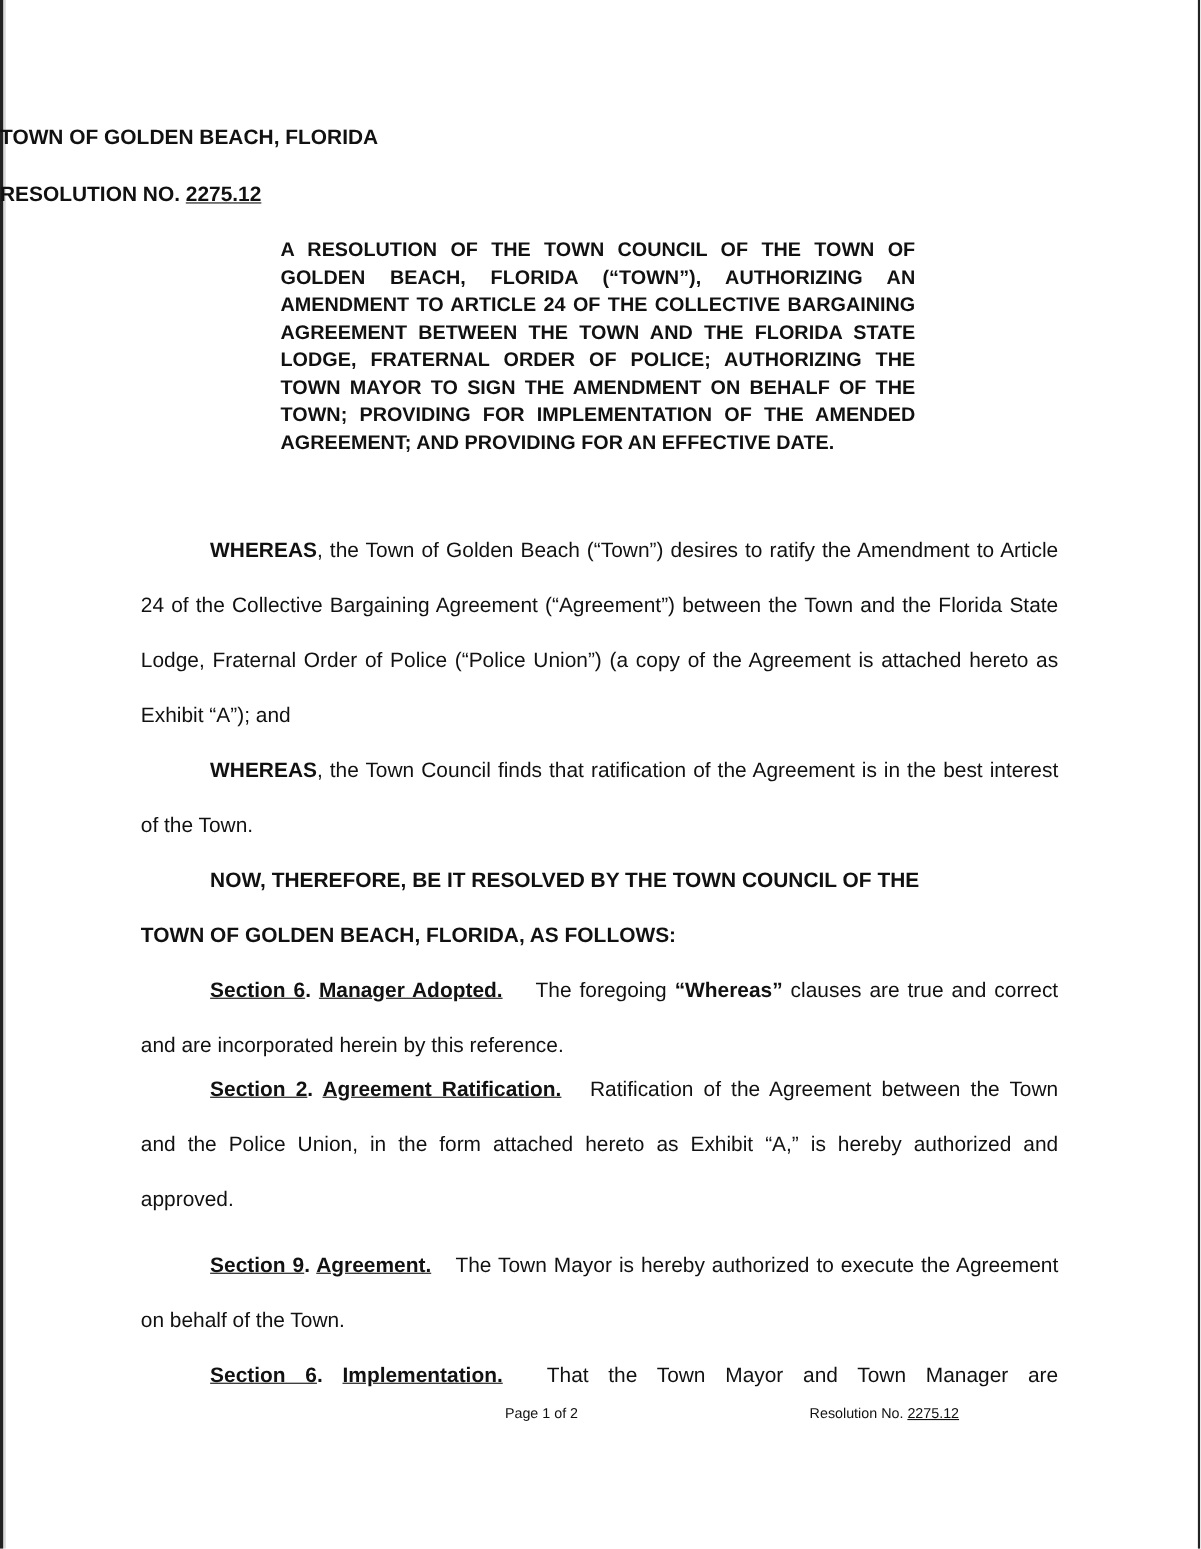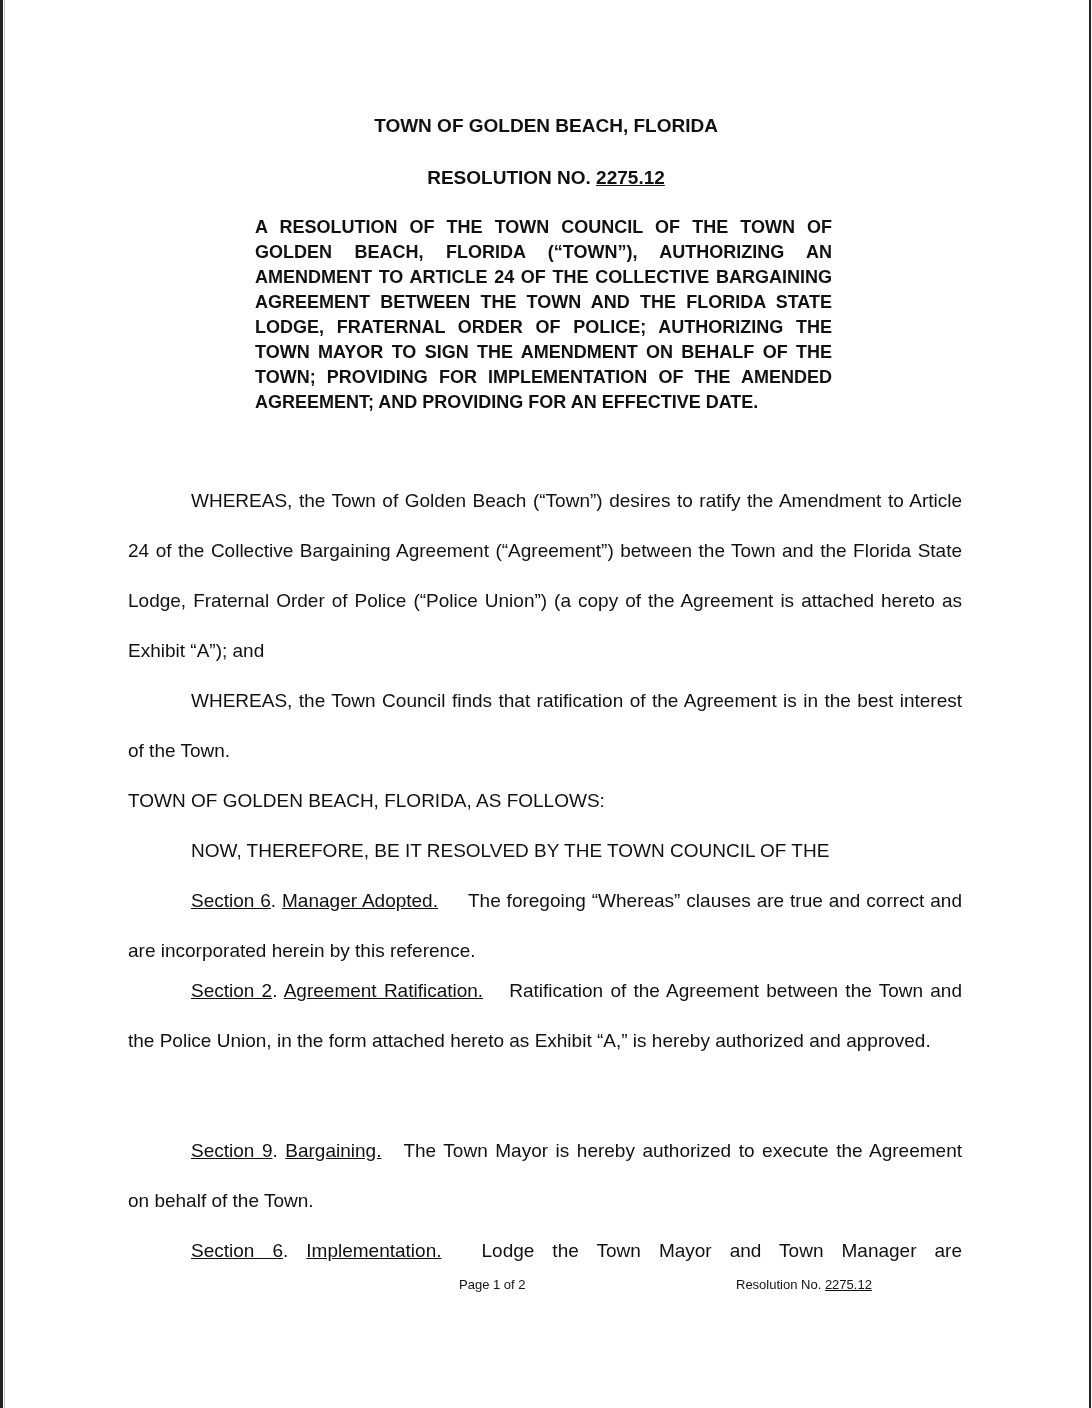--- a/index.html
+++ b/index.html
@@ -1,29 +1,29 @@
 <!DOCTYPE html>
 <html><head>
 <meta charset="utf-8">
 <style>
   html, body { margin: 0; padding: 0; background: #ffffff; }
   body { width: 1092px; height: 1408px; position: relative; overflow: hidden; color: #111111;
          font-family: "Liberation Sans", sans-serif; }
   .edge-left { position: absolute; left: 0; top: 0; width: 3px; height: 1408px; background: #222; }
   .edge-left2 { position: absolute; left: 4px; top: 0; width: 1px; height: 1408px; background: #888; opacity: .5; }
   .edge-right { position: absolute; right: 1px; top: 0; width: 2px; height: 1408px; background: #222; }
-  .center { position: absolute; left: 0; width: 1092px; text-align: center; font-weight: bold; font-size: 19px; }
+  .center { position: absolute; left: 0; width: 1092px; font-weight: bold; font-size: 19px; }
   .u { text-decoration: underline; }
   .title1 { top: 115px; }
   .title2 { top: 167px; }
   .abstract { position: absolute; left: 255px; top: 215px; width: 577px; font-weight: bold; font-size: 18px;
               line-height: 25px; text-align: justify; text-align-last: left; }
   .para { position: absolute; left: 128px; width: 834px; font-size: 19px; line-height: 50px; text-align: justify; }
   .para .ind { display: inline-block; width: 63px; }
-  .b { font-weight: normal; }
+  .b { font-weight: bold; }
   .lastline { text-align-last: left; }
   .footer { position: absolute; top: 1277px; font-size: 13px; }
   .footer-page { left: 459px; }
   .footer-res { left: 736px; }
   .gap { display: inline-block; }
 </style>
 </head>
 <body>
 
 <div class="edge-left"></div>
@@ -33,26 +33,26 @@
 <div class="center title1">TOWN OF GOLDEN BEACH, FLORIDA</div>
 <div class="center title2"><span>RESOLUTION NO. </span><span class="u">2275.12</span></div>
 
 <div class="abstract">A RESOLUTION OF THE TOWN COUNCIL OF THE TOWN OF GOLDEN BEACH, FLORIDA (“TOWN”), AUTHORIZING AN AMENDMENT TO ARTICLE 24 OF THE COLLECTIVE BARGAINING AGREEMENT BETWEEN THE TOWN AND THE FLORIDA STATE LODGE, FRATERNAL ORDER OF POLICE; AUTHORIZING THE TOWN MAYOR TO SIGN THE AMENDMENT ON BEHALF OF THE TOWN; PROVIDING FOR IMPLEMENTATION OF THE AMENDED AGREEMENT; AND PROVIDING FOR AN EFFECTIVE DATE.</div>
 
 <div class="para lastline" style="top:476px;"><span class="ind"></span><span class="b">WHEREAS</span><span>, the Town of Golden Beach (“Town”) desires to ratify the Amendment to Article 24 of the Collective Bargaining Agreement (“Agreement”) between the Town and the Florida State Lodge, Fraternal Order of Police (“Police Union”) (a copy of the Agreement is attached hereto as Exhibit “A”); and</span></div>
 
 <div class="para lastline" style="top:676px;"><span class="ind"></span><span class="b">WHEREAS</span><span>, the Town Council finds that ratification of the Agreement is in the best interest of the Town.</span></div>
 
 <div class="para b lastline" style="top:776px;">
+  <div><span class="ind"></span><span>NOW, THEREFORE, BE IT RESOLVED BY THE TOWN COUNCIL OF THE</span></div>
   <div>TOWN OF GOLDEN BEACH, FLORIDA, AS FOLLOWS:</div>
-  <div><span class="ind"></span><span>NOW, THEREFORE, BE IT RESOLVED BY THE TOWN COUNCIL OF THE</span></div>
 </div>
 
 <div class="para lastline" style="top:876px;"><span class="ind"></span><span class="b u">Section 6</span><span class="b">. </span><span class="b u">Manager Adopted.</span><span class="gap" style="width:30px;"></span><span>The foregoing </span><span class="b">“Whereas”</span><span> clauses are true and correct and are incorporated herein by this reference.</span></div>
 
 <div class="para lastline" style="top:966px;"><span class="ind"></span><span class="b u">Section 2</span><span class="b">. </span><span class="b u">Agreement Ratification.</span><span class="gap" style="width:26px;"></span><span>Ratification of the Agreement between the Town and the Police Union, in the form attached hereto as Exhibit “A,” is hereby authorized and approved.</span></div>
 
-<div class="para lastline" style="top:1126px;"><span class="ind"></span><span class="b u">Section 9</span><span class="b">. </span><span class="b u">Bargaining.</span><span class="gap" style="width:22px;"></span><span>The Town Mayor is hereby authorized to execute the Agreement on behalf of the Town.</span></div>
+<div class="para lastline" style="top:1126px;"><span class="ind"></span><span class="b u">Section 9</span><span class="b">. </span><span class="b u">Agreement.</span><span class="gap" style="width:22px;"></span><span>The Town Mayor is hereby authorized to execute the Agreement on behalf of the Town.</span></div>
 
-<div class="para" style="top:1226px; text-align-last: justify;"><span class="ind"></span><span class="b u">Section 6</span><span class="b">. </span><span class="b u">Implementation.</span><span class="gap" style="width:40px;"></span><span>Lodge the Town Mayor and Town Manager are</span></div>
+<div class="para" style="top:1226px; text-align-last: justify;"><span class="ind"></span><span class="b u">Section 6</span><span class="b">. </span><span class="b u">Implementation.</span><span class="gap" style="width:40px;"></span><span>That the Town Mayor and Town Manager are</span></div>
 
 <div class="footer footer-page">Page 1 of 2</div>
 <div class="footer footer-res"><span>Resolution No. </span><span class="u">2275.12</span></div>
 
 </body></html>

